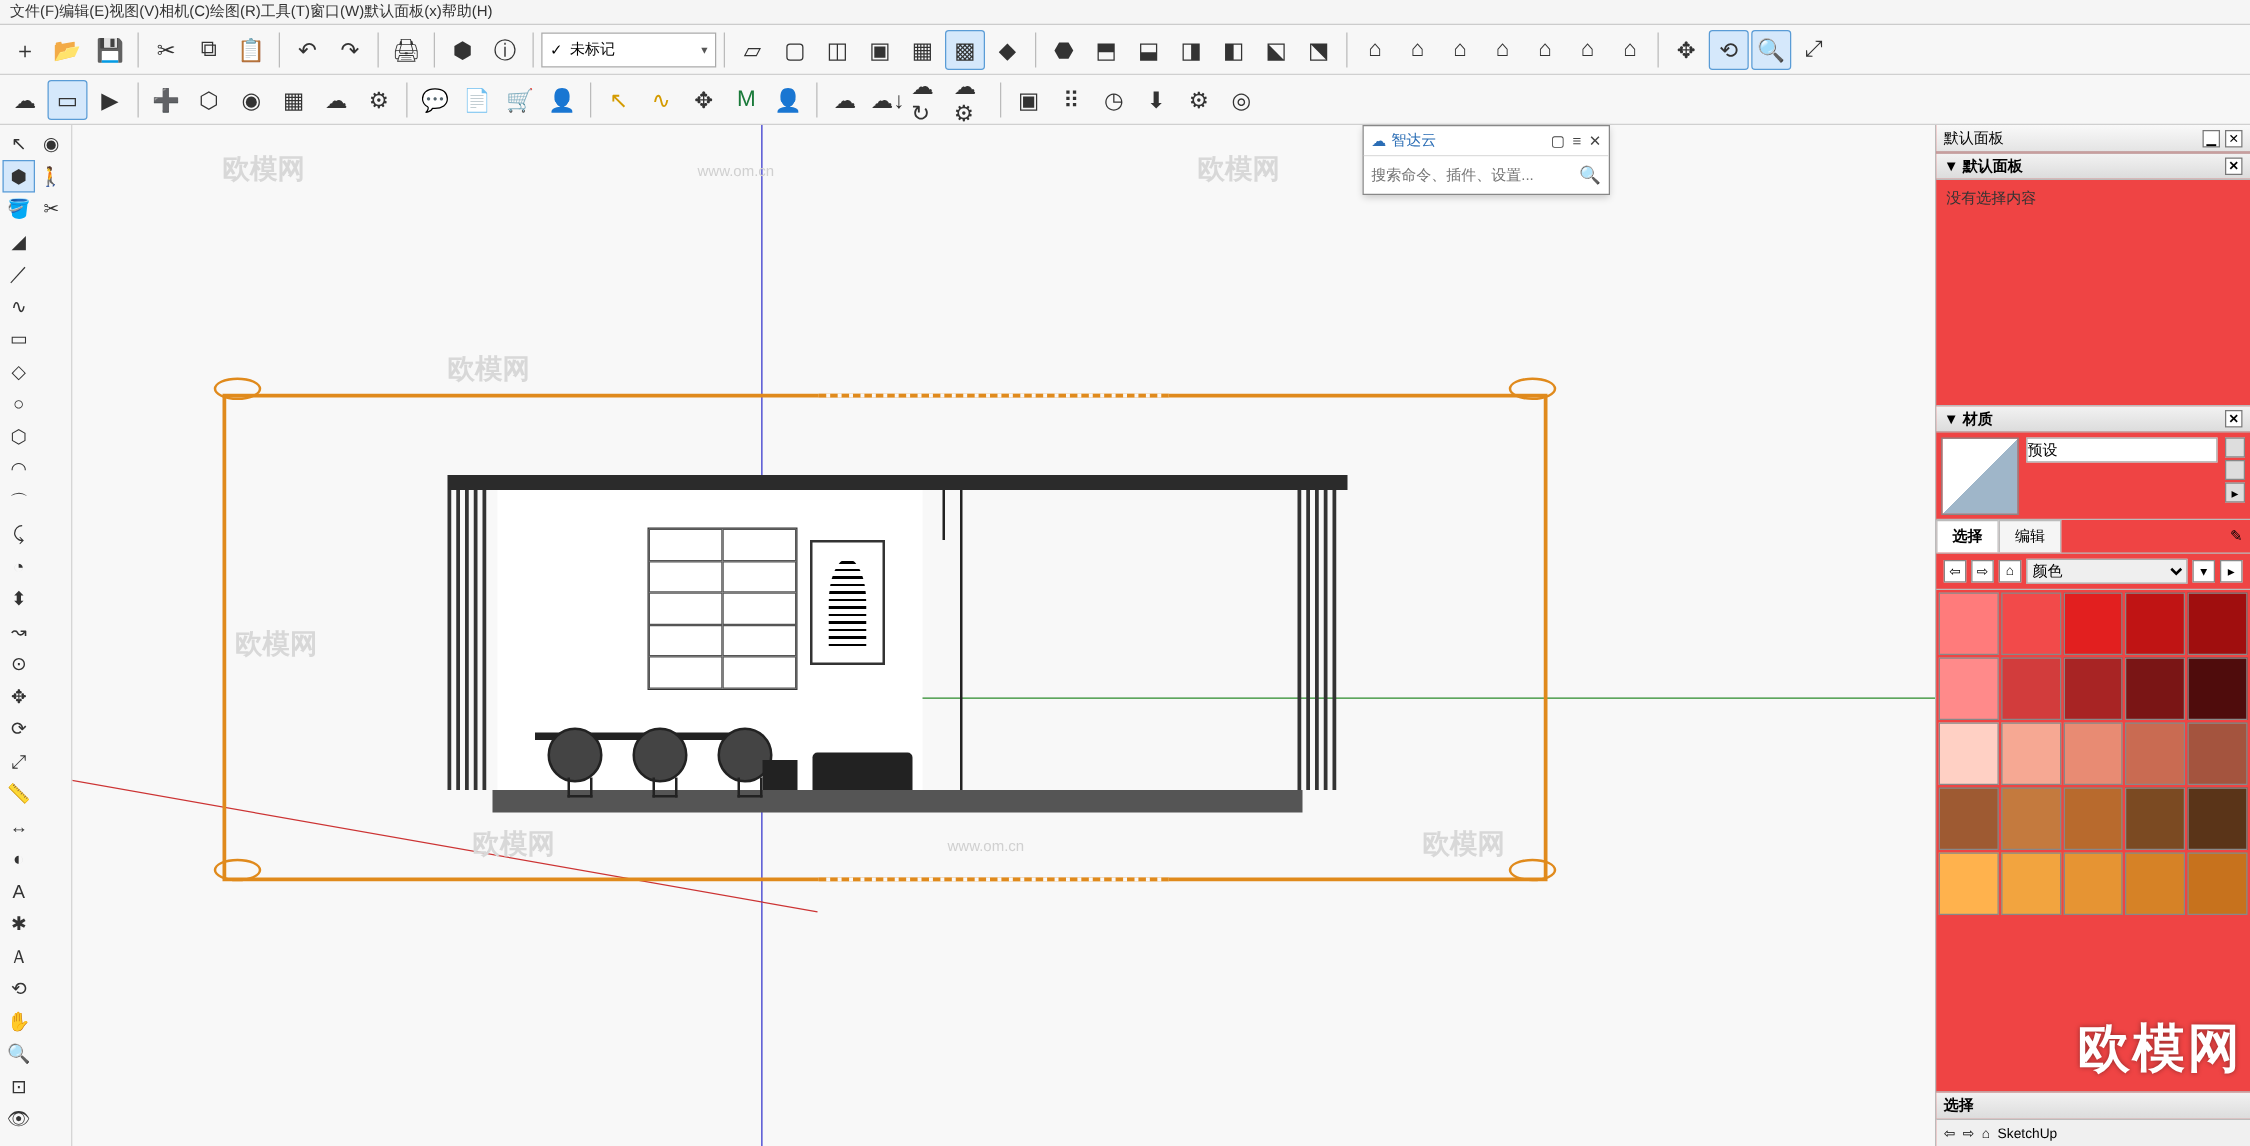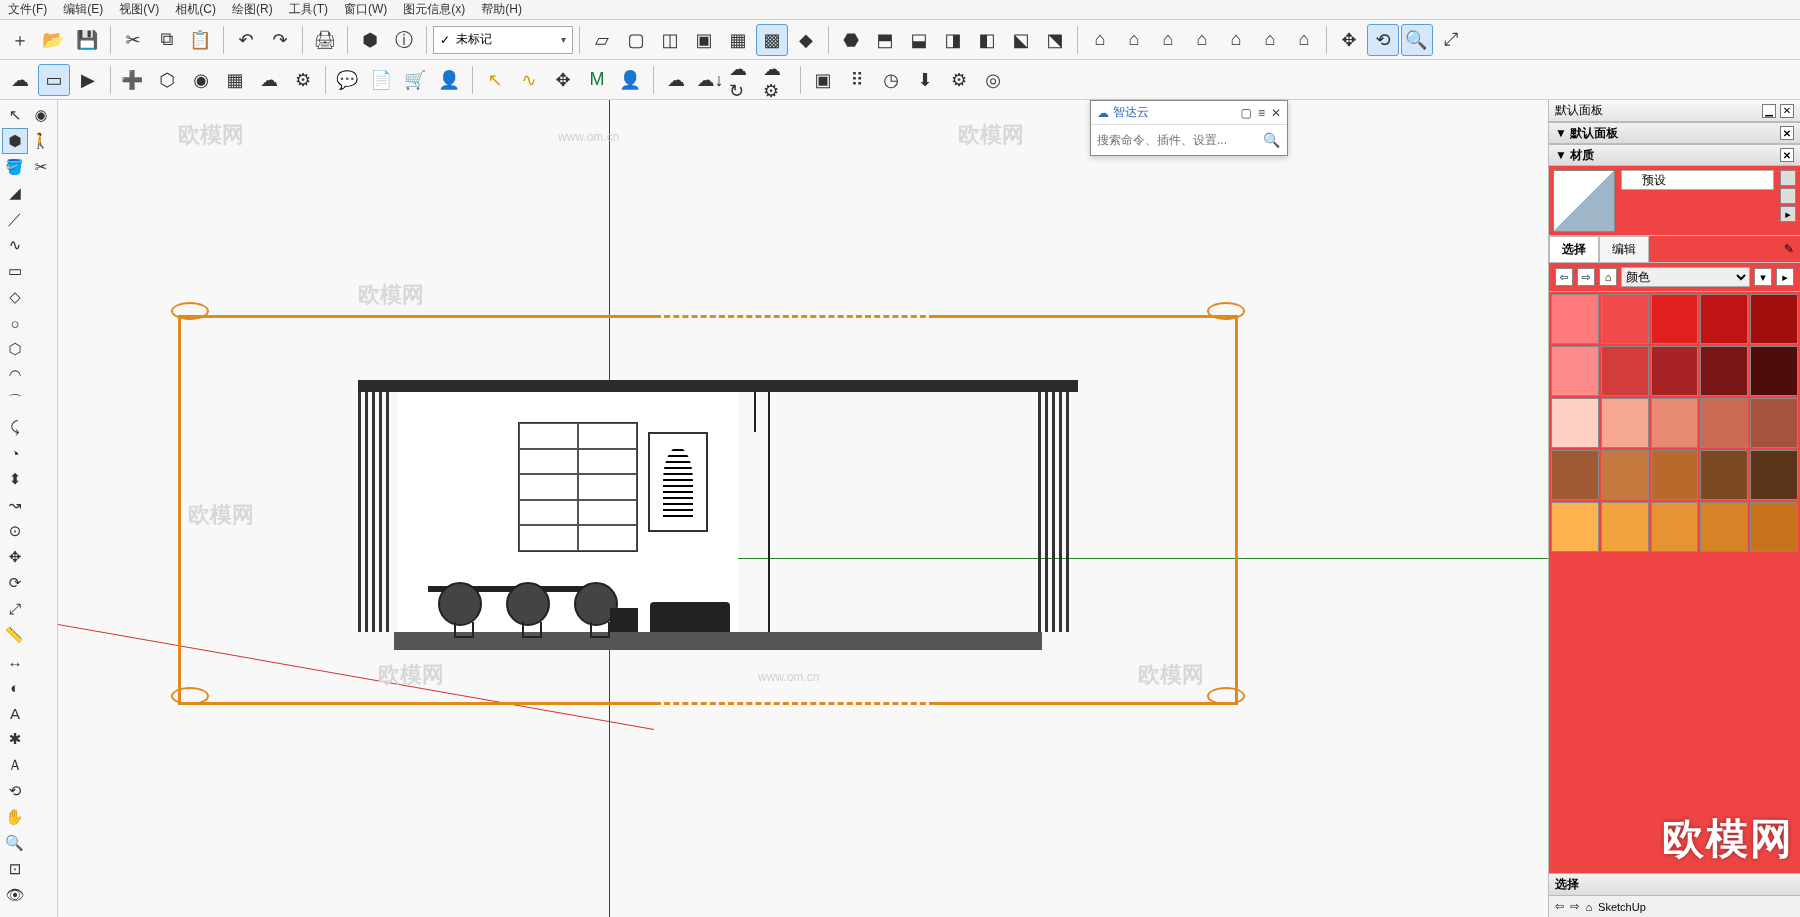--- a/index.html
+++ b/index.html
@@ -1,19 +1,19 @@
 <!DOCTYPE html>
 <html><head>
 <meta charset="utf-8">
 <style>
 * { margin:0; padding:0; box-sizing:border-box; font-family:"Microsoft YaHei","SimSun",sans-serif; user-select:none; }
 body { width:1800px; height:917px; background:#f0f0f0; overflow:hidden; position:relative; }
 
 
-.menubar { height:20px; display:flex; gap:16px; padding:0 8px; font-size:12px; color:#333; align-items:center; background:#f5f5f5; border-bottom:1px solid #ccc;}
+.menubar { height:20px; display:flex; gap:0; padding:0 8px; font-size:12px; color:#333; align-items:center; background:#f5f5f5; border-bottom:1px solid #ccc;}
 .menubar span{cursor:default;}
 
 
 .toolbar-row { height:40px; display:flex; align-items:center; padding:0 4px; background:#f7f7f7; border-bottom:1px solid #d0d0d0; gap:2px;}
 .tool-btn { width:32px; height:32px; display:inline-flex; align-items:center; justify-content:center; border:1px solid transparent; border-radius:3px; cursor:pointer; font-size:18px; color:#333;}
 .tool-btn.on{background:#d5e8fb;border-color:#5a9cd6;}
 .sep{width:1px;height:28px;background:#bbb;margin:0 4px;}
 .tag-select{height:28px;width:140px;border:1px solid #aaa;background:#fff;display:flex;align-items:center;padding:0 6px;font-size:12px;justify-content:space-between;cursor:pointer;}
 .tag-select .arrow{font-size:10px;color:#555;}
 
@@ -73,21 +73,21 @@
 .dock{position:absolute;right:0;top:100px;width:252px;bottom:0;display:flex;flex-direction:column;background:#ef4444;border-left:1px solid #bbb;font-size:12px;}
 .dock-title{height:22px;background:linear-gradient(#f9f9f9,#e4e4e4);border-bottom:1px solid #bbb;display:flex;align-items:center;padding:0 6px;justify-content:space-between;}
 .dock-title .ctl{display:flex;gap:4px;}
 .dock-title .ctl span{width:14px;height:14px;border:1px solid #777;display:inline-flex;align-items:center;justify-content:center;font-size:10px;cursor:pointer;background:#fff;}
 .panel-head{height:22px;background:linear-gradient(#f2f2f2,#dcdcdc);border-top:1px solid #bbb;border-bottom:1px solid #bbb;display:flex;align-items:center;padding:0 6px;font-weight:bold;justify-content:space-between;}
 .panel-head .x{width:14px;height:14px;border:1px solid #777;font-size:10px;display:flex;align-items:center;justify-content:center;background:#fff;cursor:pointer;}
 .entity-body{padding:6px 8px;height:180px;color:#333;}
 .mat-prev{height:70px;display:flex;border-bottom:1px solid #bbb;padding:4px;gap:6px;}
 .mat-thumb{width:62px;height:62px;background:linear-gradient(135deg,#fff 0 50%,#9fb6c9 50% 100%);border:1px solid #888;}
 .mat-name{flex:1;}
-.mat-name input{width:100%;height:20px;border:1px solid #aaa;padding:0 20px;font-size:12px;}
+.mat-name input{width:100%;height:20px;border:1px solid #aaa;padding:0 0;font-size:12px;}
 .mat-side{display:flex;flex-direction:column;gap:2px;}
 .mini{width:16px;height:16px;border:1px solid #888;background:#ddd;cursor:pointer;}
 .mat-tabs{display:flex;border-bottom:1px solid #bbb;align-items:center;}
 .mat-tabs .tab{padding:4px 12px;border:1px solid #bbb;border-bottom:none;background:#f5f5f5;cursor:pointer;font-size:12px;}
 .mat-tabs .tab.on{background:#fff;font-weight:bold;}
 .mat-tabs .pen{margin-left:auto;margin-right:6px;cursor:pointer;}
 .mat-nav{display:flex;align-items:center;gap:4px;padding:4px 6px;border-bottom:1px solid #bbb;}
 .mat-nav select{flex:1;height:20px;border:1px solid #aaa;font-size:12px;}
 .mat-nav .nb{width:18px;height:18px;border:1px solid #888;display:flex;align-items:center;justify-content:center;font-size:11px;cursor:pointer;background:#fff;}
 .swatches{flex:1;display:grid;grid-template-columns:repeat(5,1fr);grid-auto-rows:50px;gap:2px;padding:2px;overflow:auto;position:relative;}
@@ -104,21 +104,21 @@
 <body>
 
 <div class="menubar">
   <span>文件(F)</span>
   <span>编辑(E)</span>
   <span>视图(V)</span>
   <span>相机(C)</span>
   <span>绘图(R)</span>
   <span>工具(T)</span>
   <span>窗口(W)</span>
-  <span>图元信息(x)</span>
+  <span>默认面板(x)</span>
   <span>帮助(H)</span>
 </div>
 
 <div class="toolbar-row">
   <div class="tool-btn">＋</div>
   <div class="tool-btn">📂</div>
   <div class="tool-btn">💾</div>
   <div class="sep"></div>
   <div class="tool-btn">✂</div>
   <div class="tool-btn">⧉</div>
@@ -327,20 +327,23 @@
     <div class="ctl">
       <span>▁</span>
       <span>✕</span>
     </div>
   </div>
 
   <div class="panel-head">
     <span>▼ 默认面板</span>
     <span class="x">✕</span>
   </div>
+  <div class="entity-body">
+    <span>没有选择内容</span>
+  </div>
 
   <div class="panel-head">
     <span>▼ 材质</span>
     <span class="x">✕</span>
   </div>
   <div class="mat-prev">
     <div class="mat-thumb"></div>
     <div class="mat-name">
       <input value="预设" style="">
     </div>

